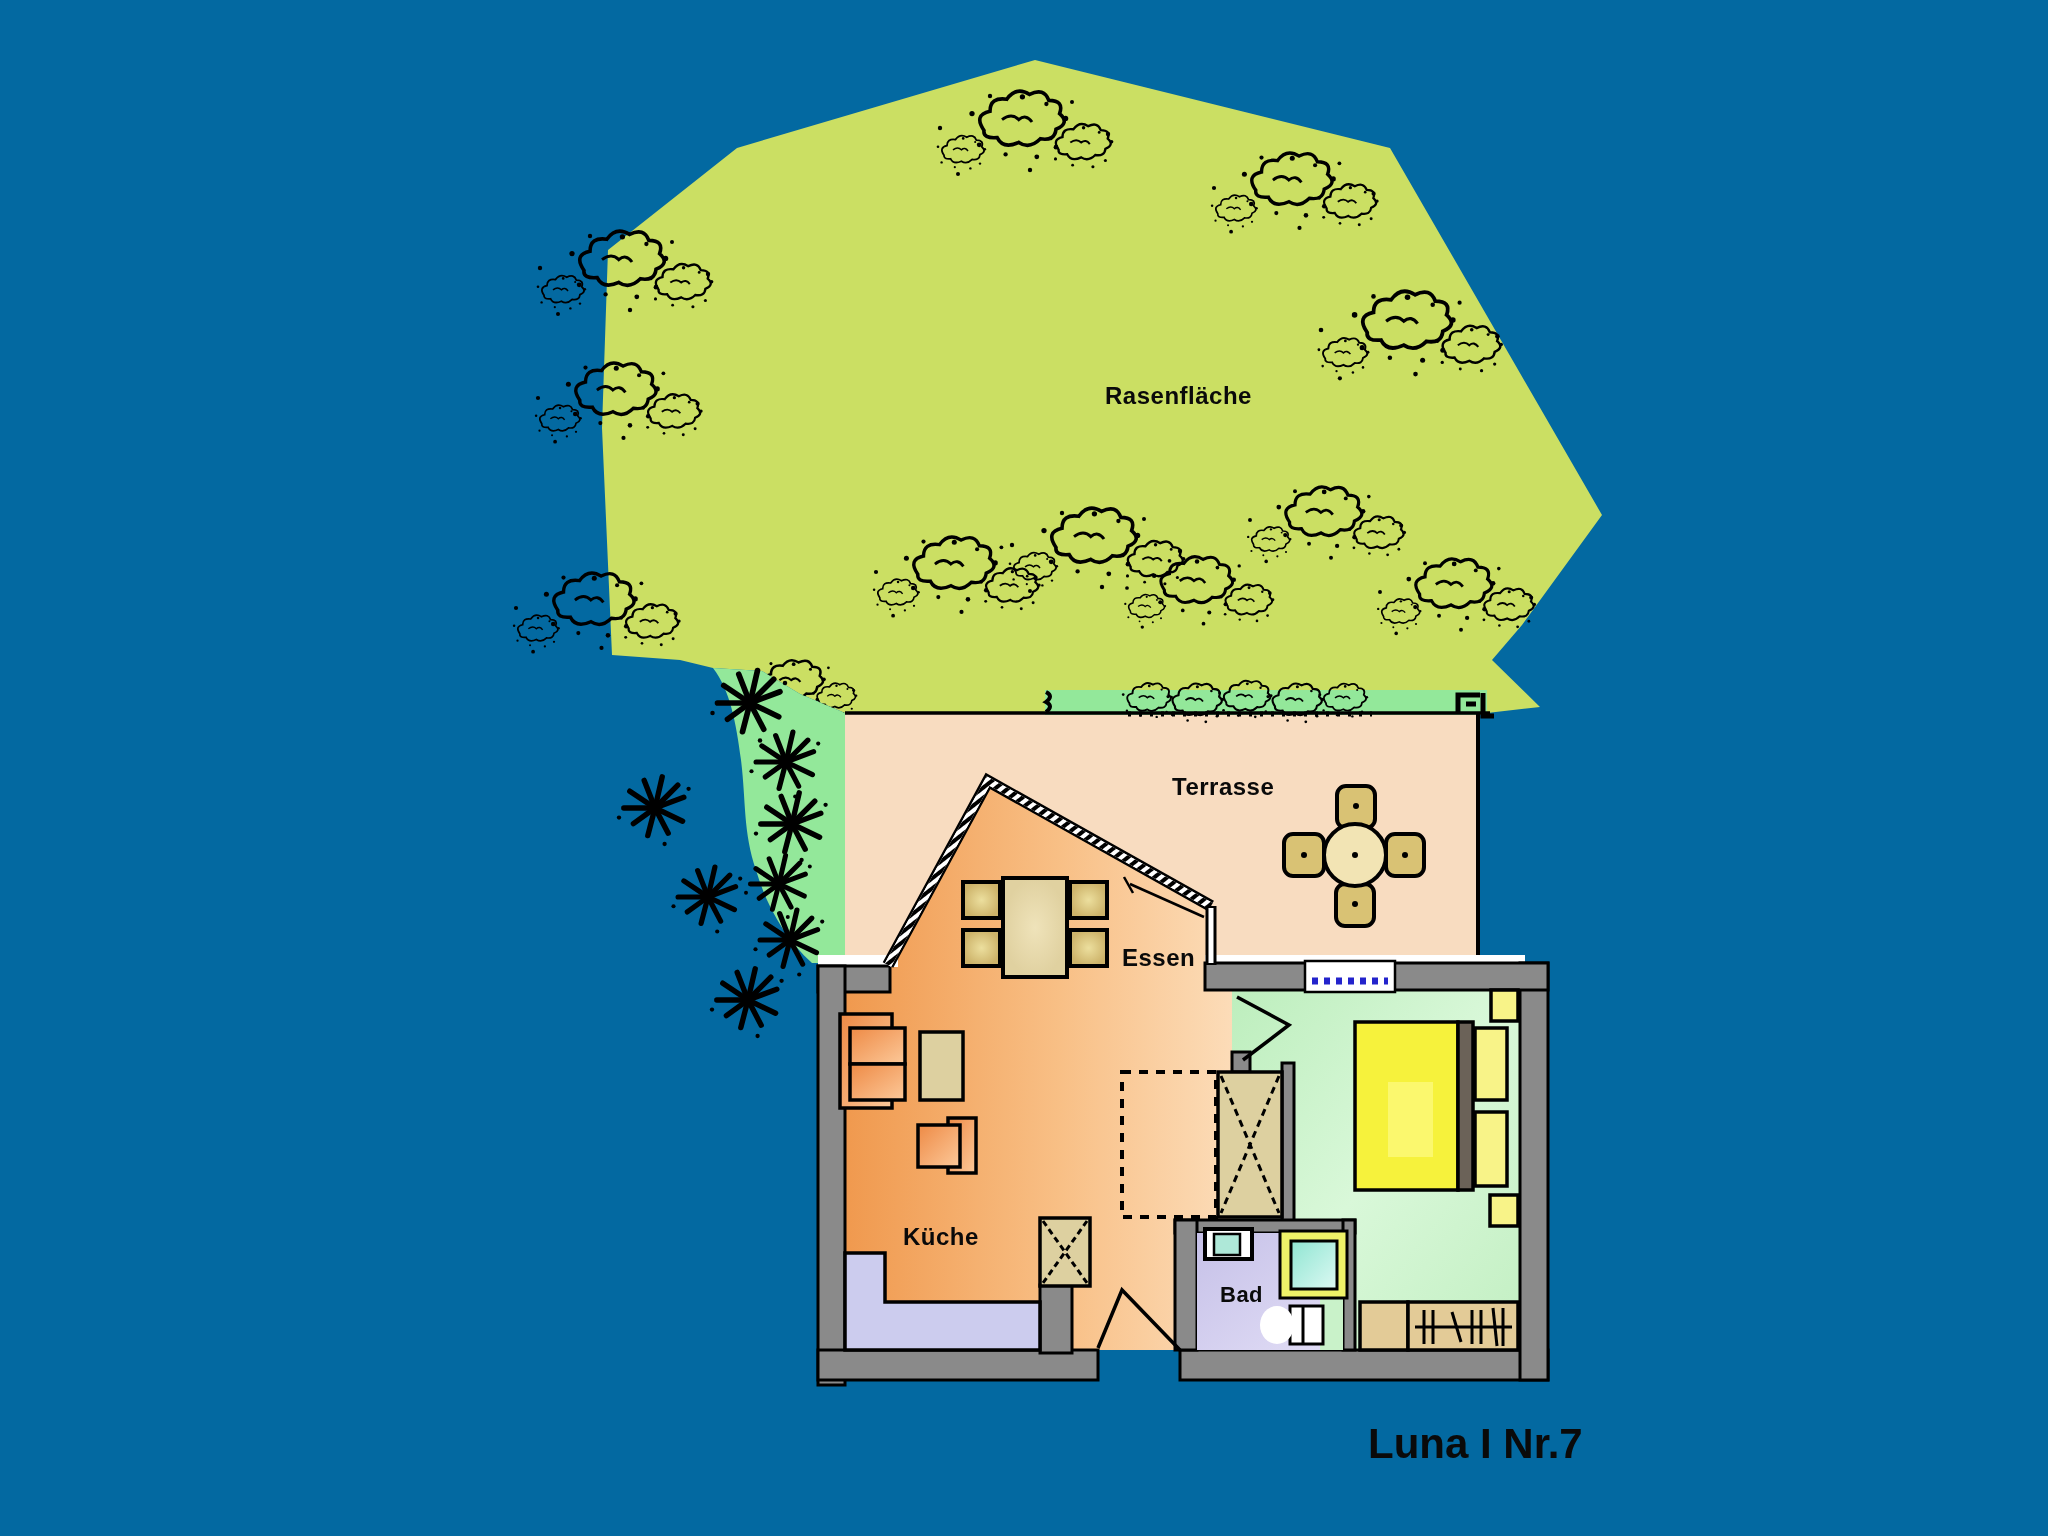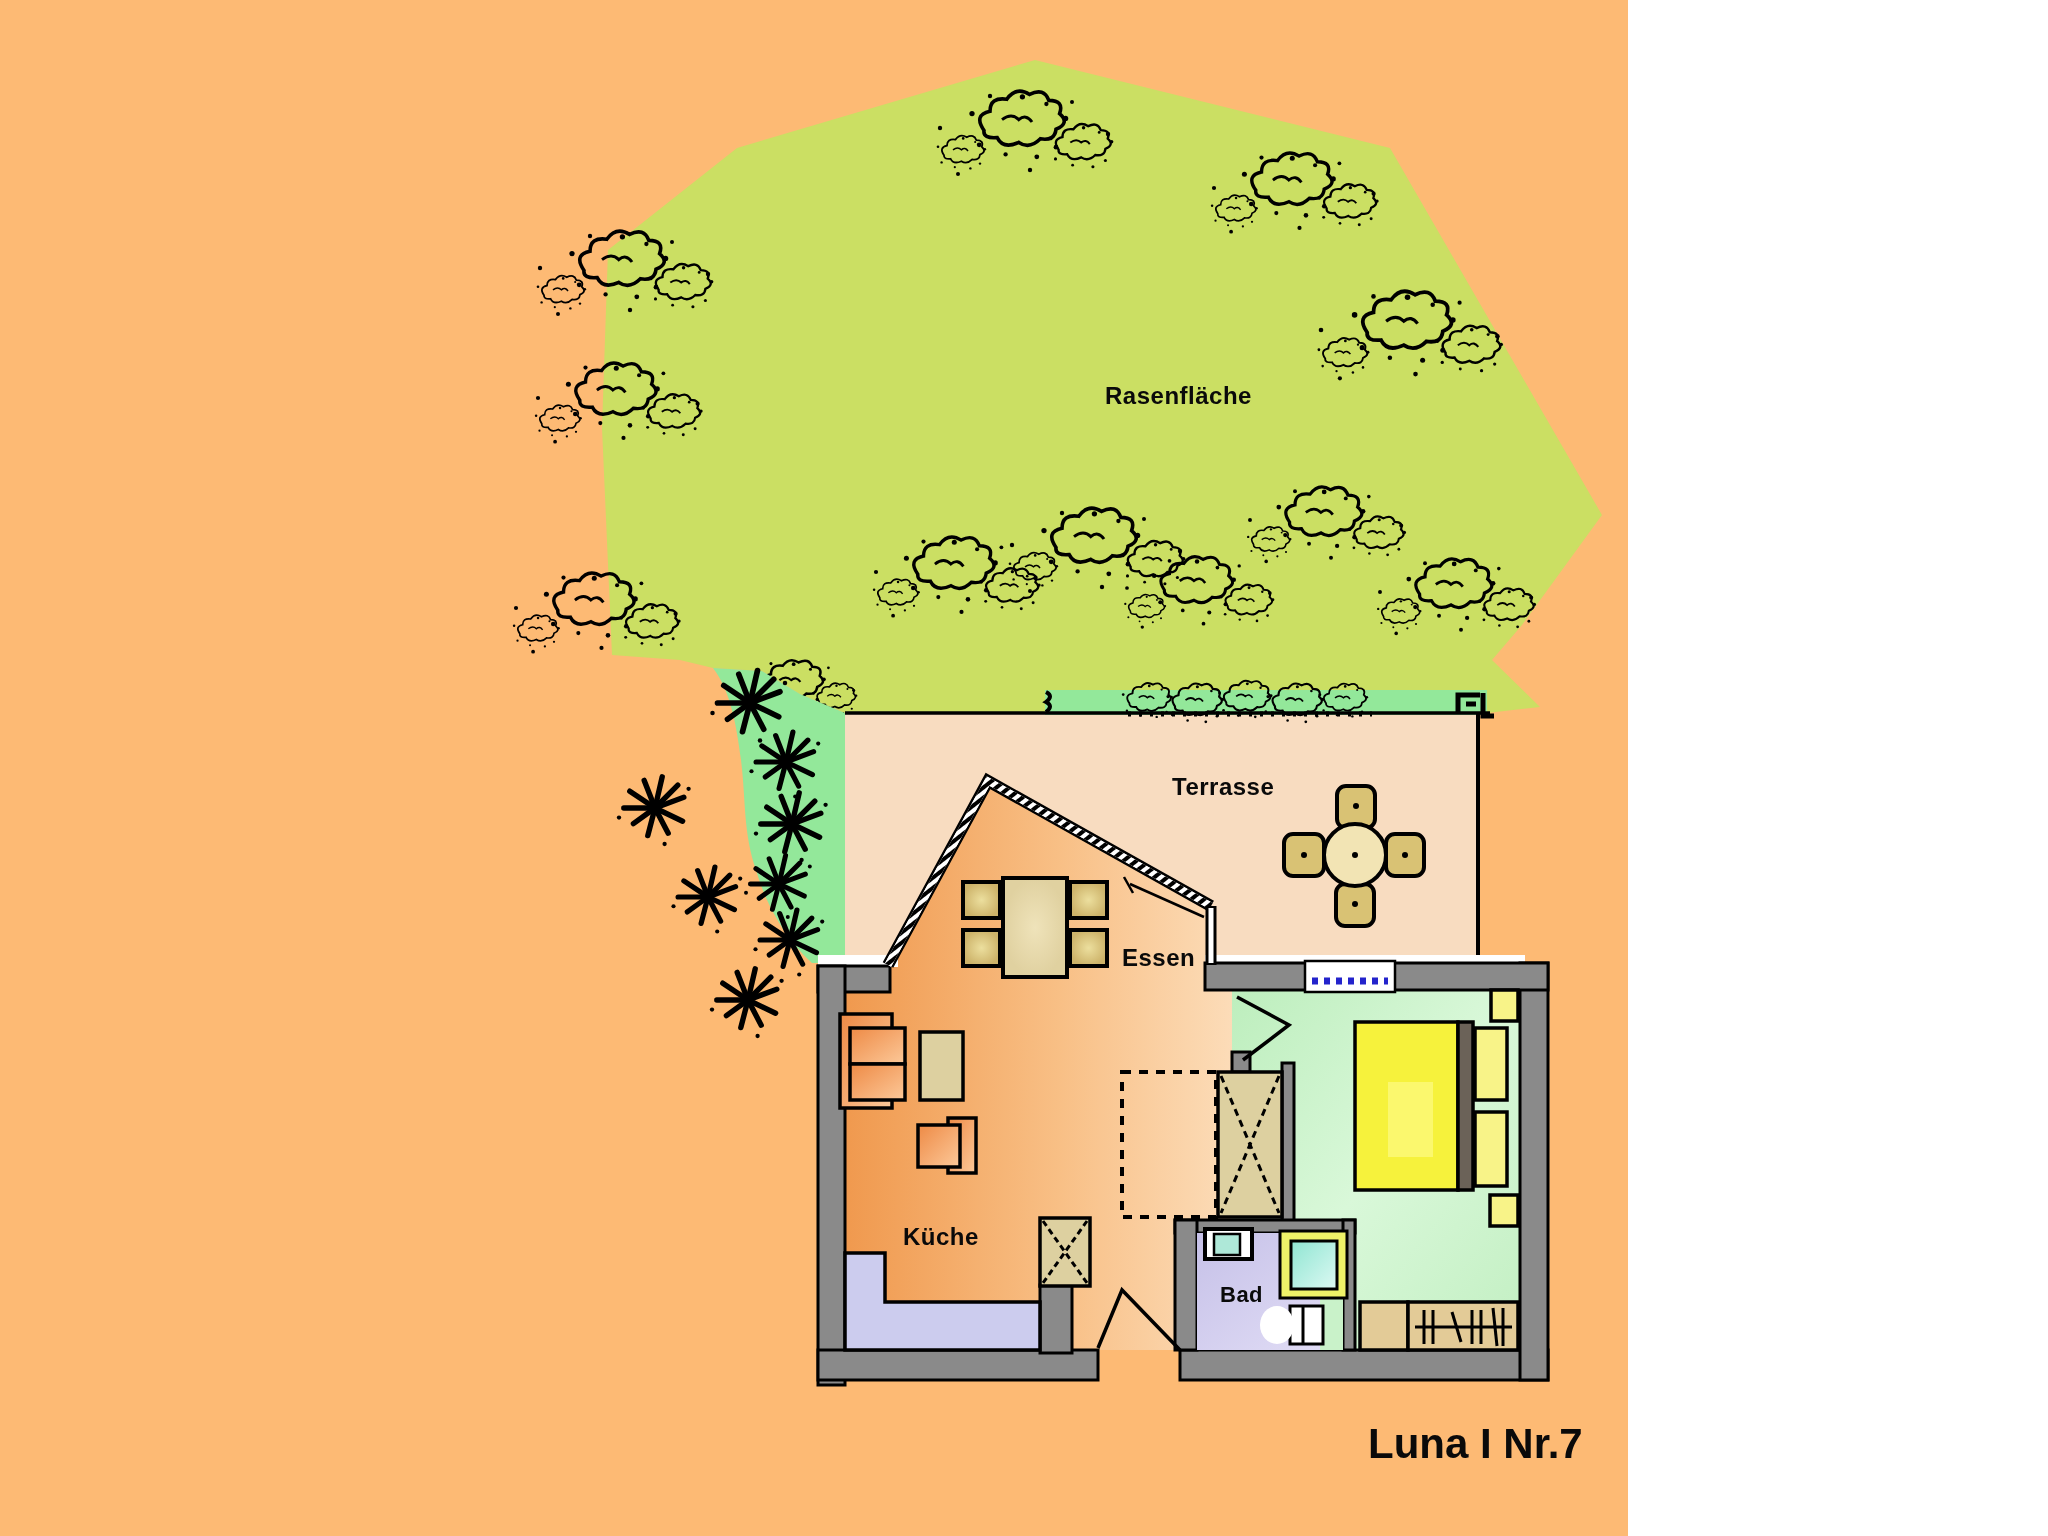--- a/index.html
+++ b/index.html
@@ -1,16 +1,16 @@
 <!DOCTYPE html>
 <html><head>
 <meta charset="utf-8">
 <style>
   html,body{margin:0;padding:0;background:#ffffff;}
-  .canvas{position:relative;width:1628px;height:1536px;background:#fdba74;overflow:hidden;
+  .canvas{position:relative;width:2048px;height:1536px;background:#0369a1;overflow:hidden;
           font-family:"Liberation Sans", sans-serif;}
   svg{display:block;}
   text{font-family:"Liberation Sans", sans-serif;font-weight:bold;fill:#0a0a0a;}
   .room-label{font-size:24px;letter-spacing:0.5px;}
   .title-label{font-size:42px;}
 </style>
 </head>
 <body>
 
 <div class="canvas">

